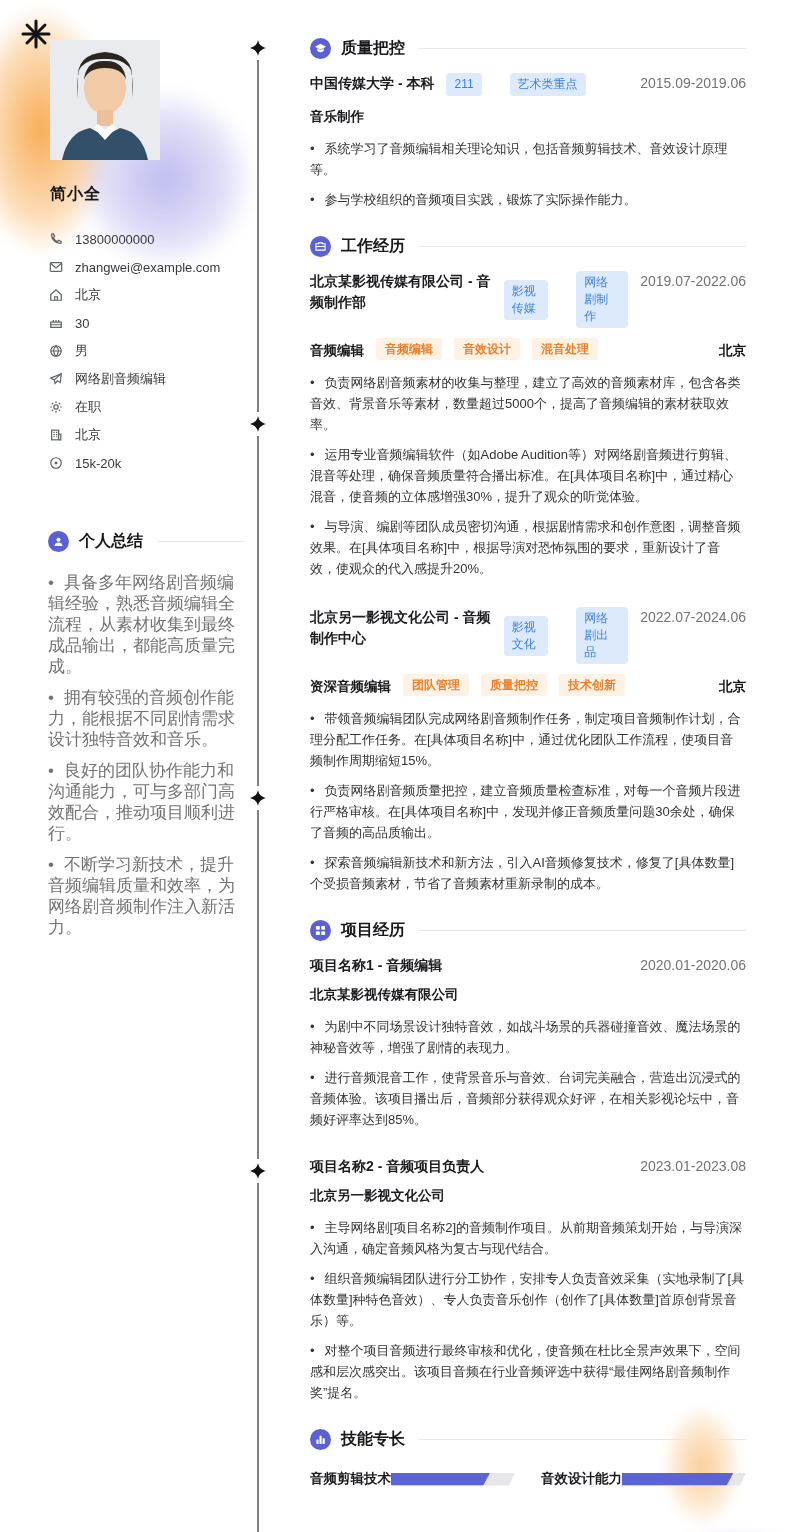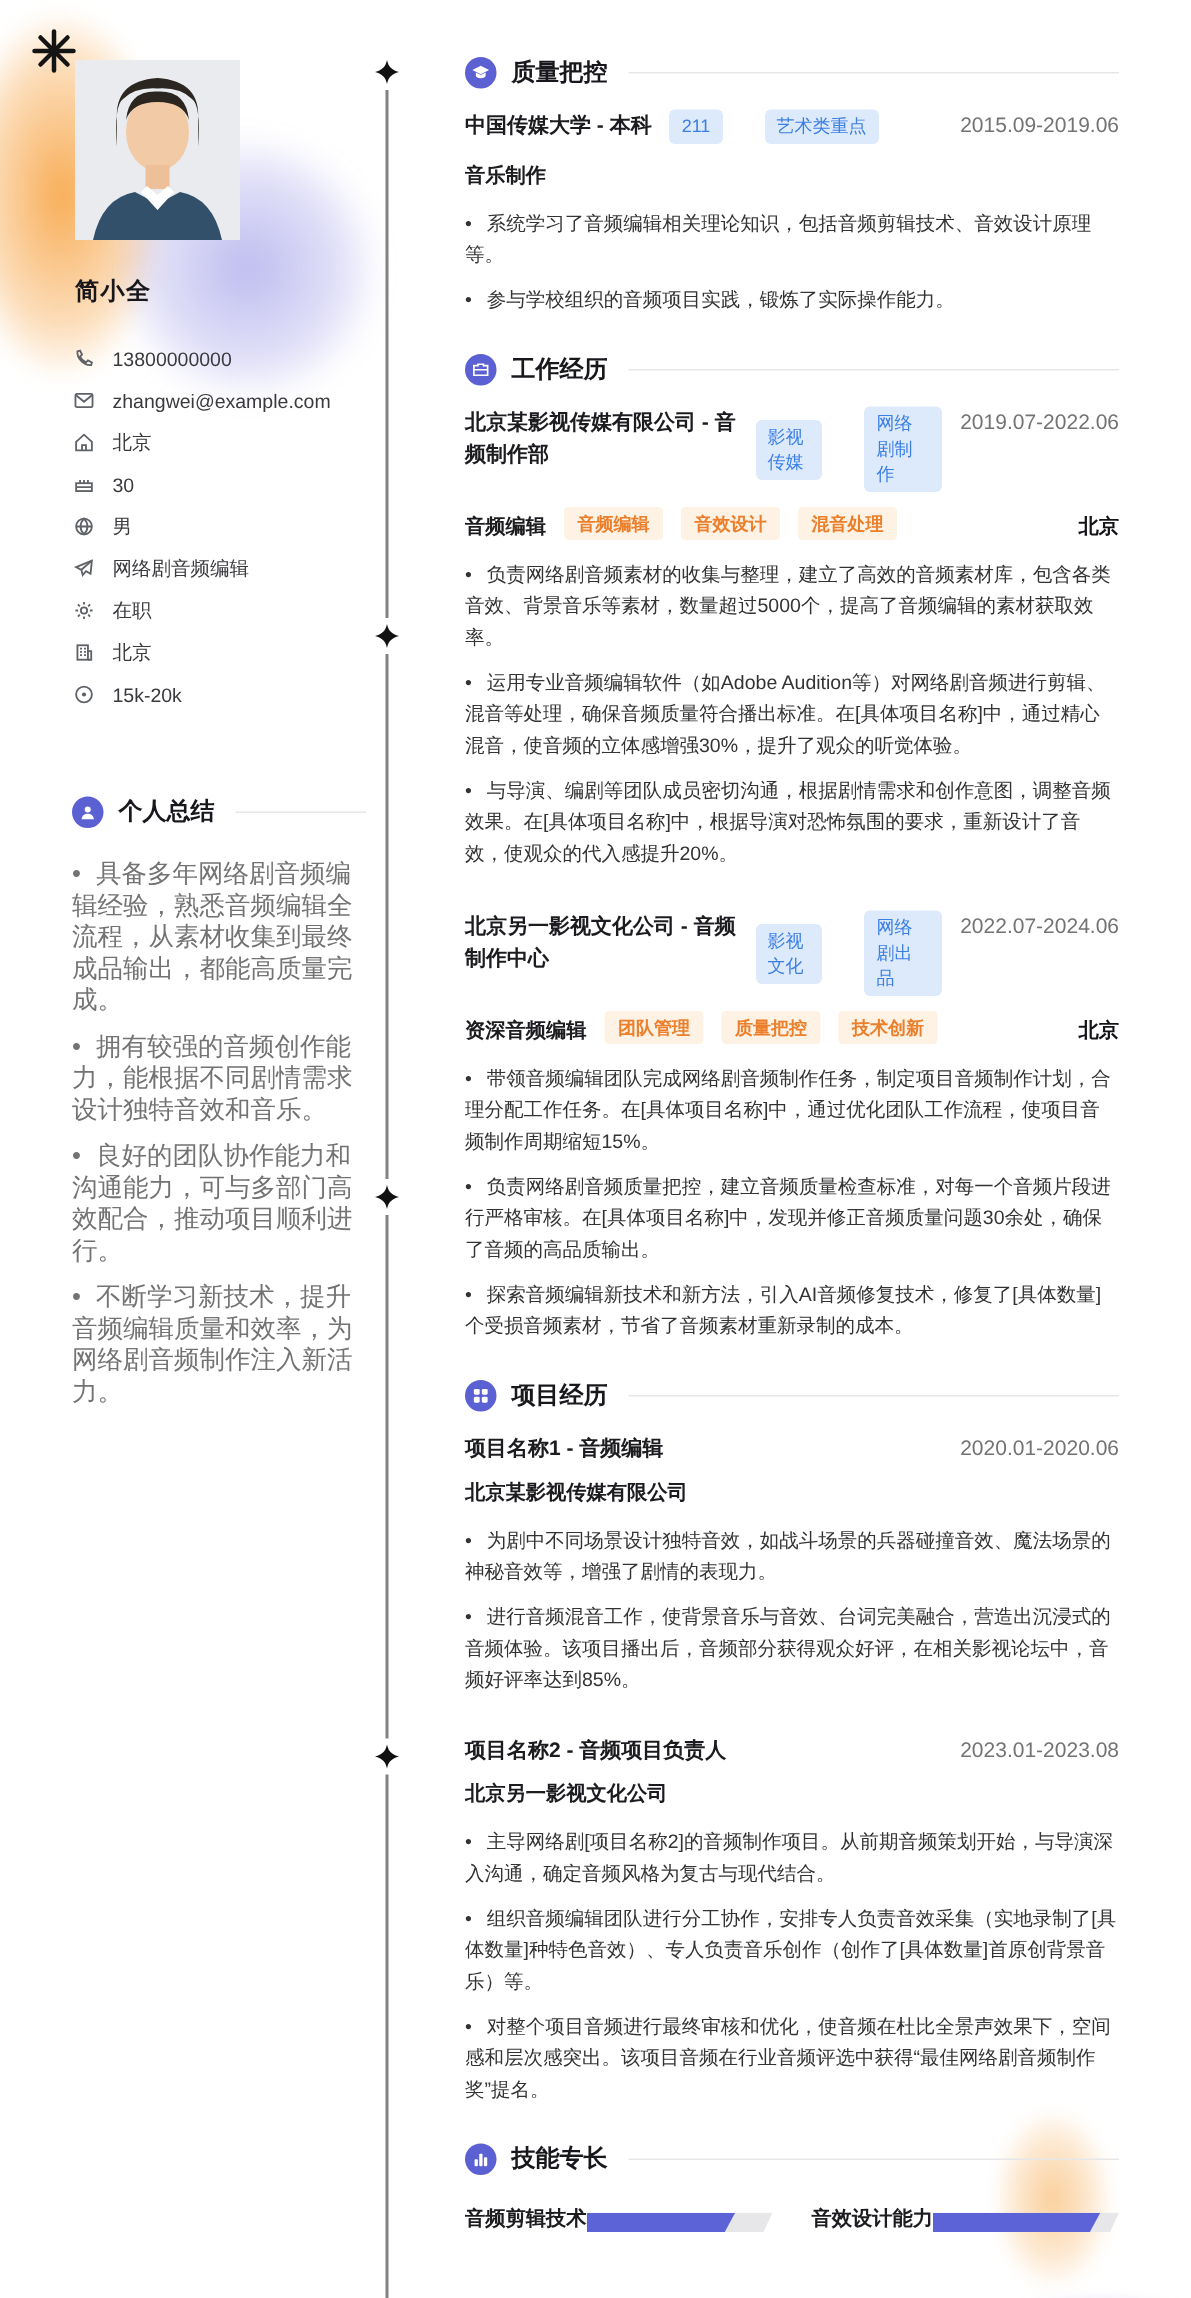--- a/index.html
+++ b/index.html
@@ -58,21 +58,21 @@
   .pcompany{font-weight:700;font-size:13.5px;color:#1c1c20;margin:10px 0 0}
   .bullets{list-style:none;margin:12px 0 0;padding:0}
   .bullets li{font-size:13px;line-height:21px;margin-bottom:9px;color:#333}
   .bullets li::before{content:"•";margin-right:10px}
   .job{margin-bottom:28px}
   .job:last-child,.proj:last-child{margin-bottom:0}
   .proj{margin-bottom:26px}
 
   
   .skills{display:grid;grid-template-columns:1fr 1fr;column-gap:26px;row-gap:26px;margin-top:20px}
-  .skill{display:flex;align-items:flex-end;gap:0}
+  .skill{display:flex;align-items:center;gap:0}
   .slabel{font-weight:700;font-size:13.5px;color:#1c1c20;white-space:nowrap}
   .track{flex:1;height:13px;background:#e7e7e9;clip-path:polygon(0 0,100% 0,calc(100% - 6px) 100%,0 100%)}
   .fill{height:100%;background:#5b63d6;clip-path:polygon(0 0,100% 0,calc(100% - 7px) 100%,0 100%)}
 </style>
 </head>
 <body>
 
 <div class="blob blob-orange-tl"></div>
 <div class="blob blob-purple-photo"></div>
 <div class="blob blob-orange-br"></div>

